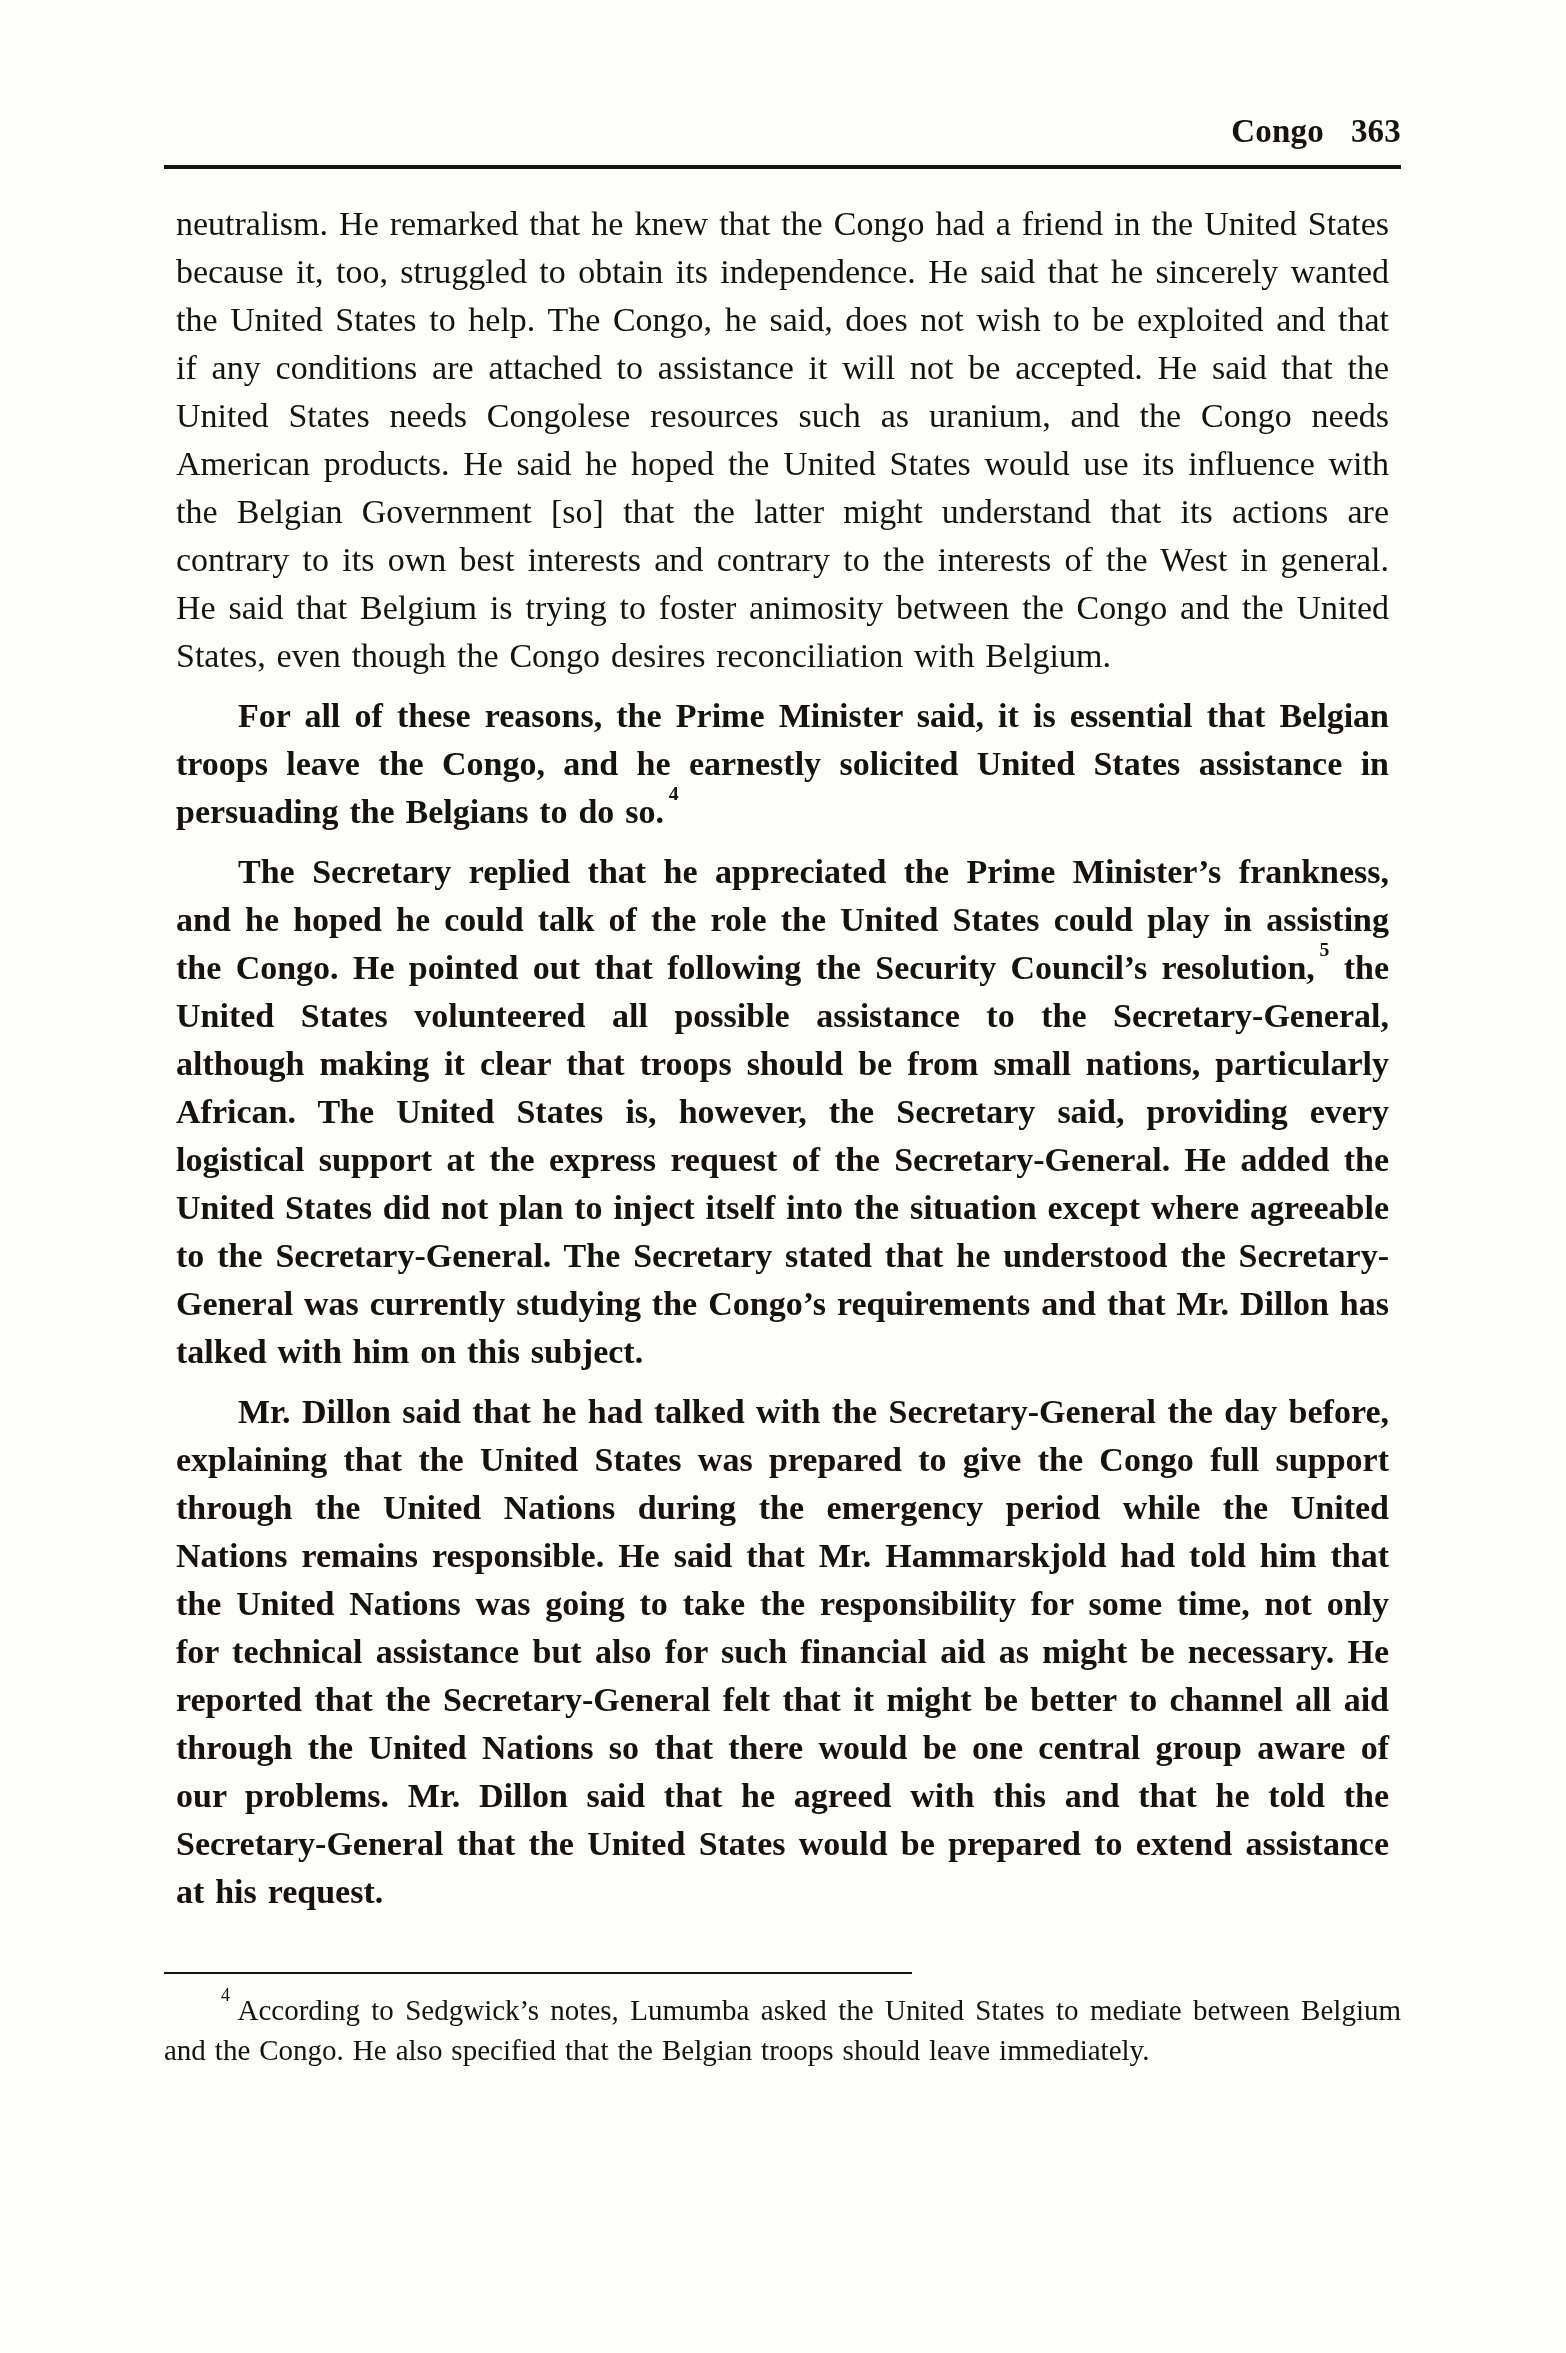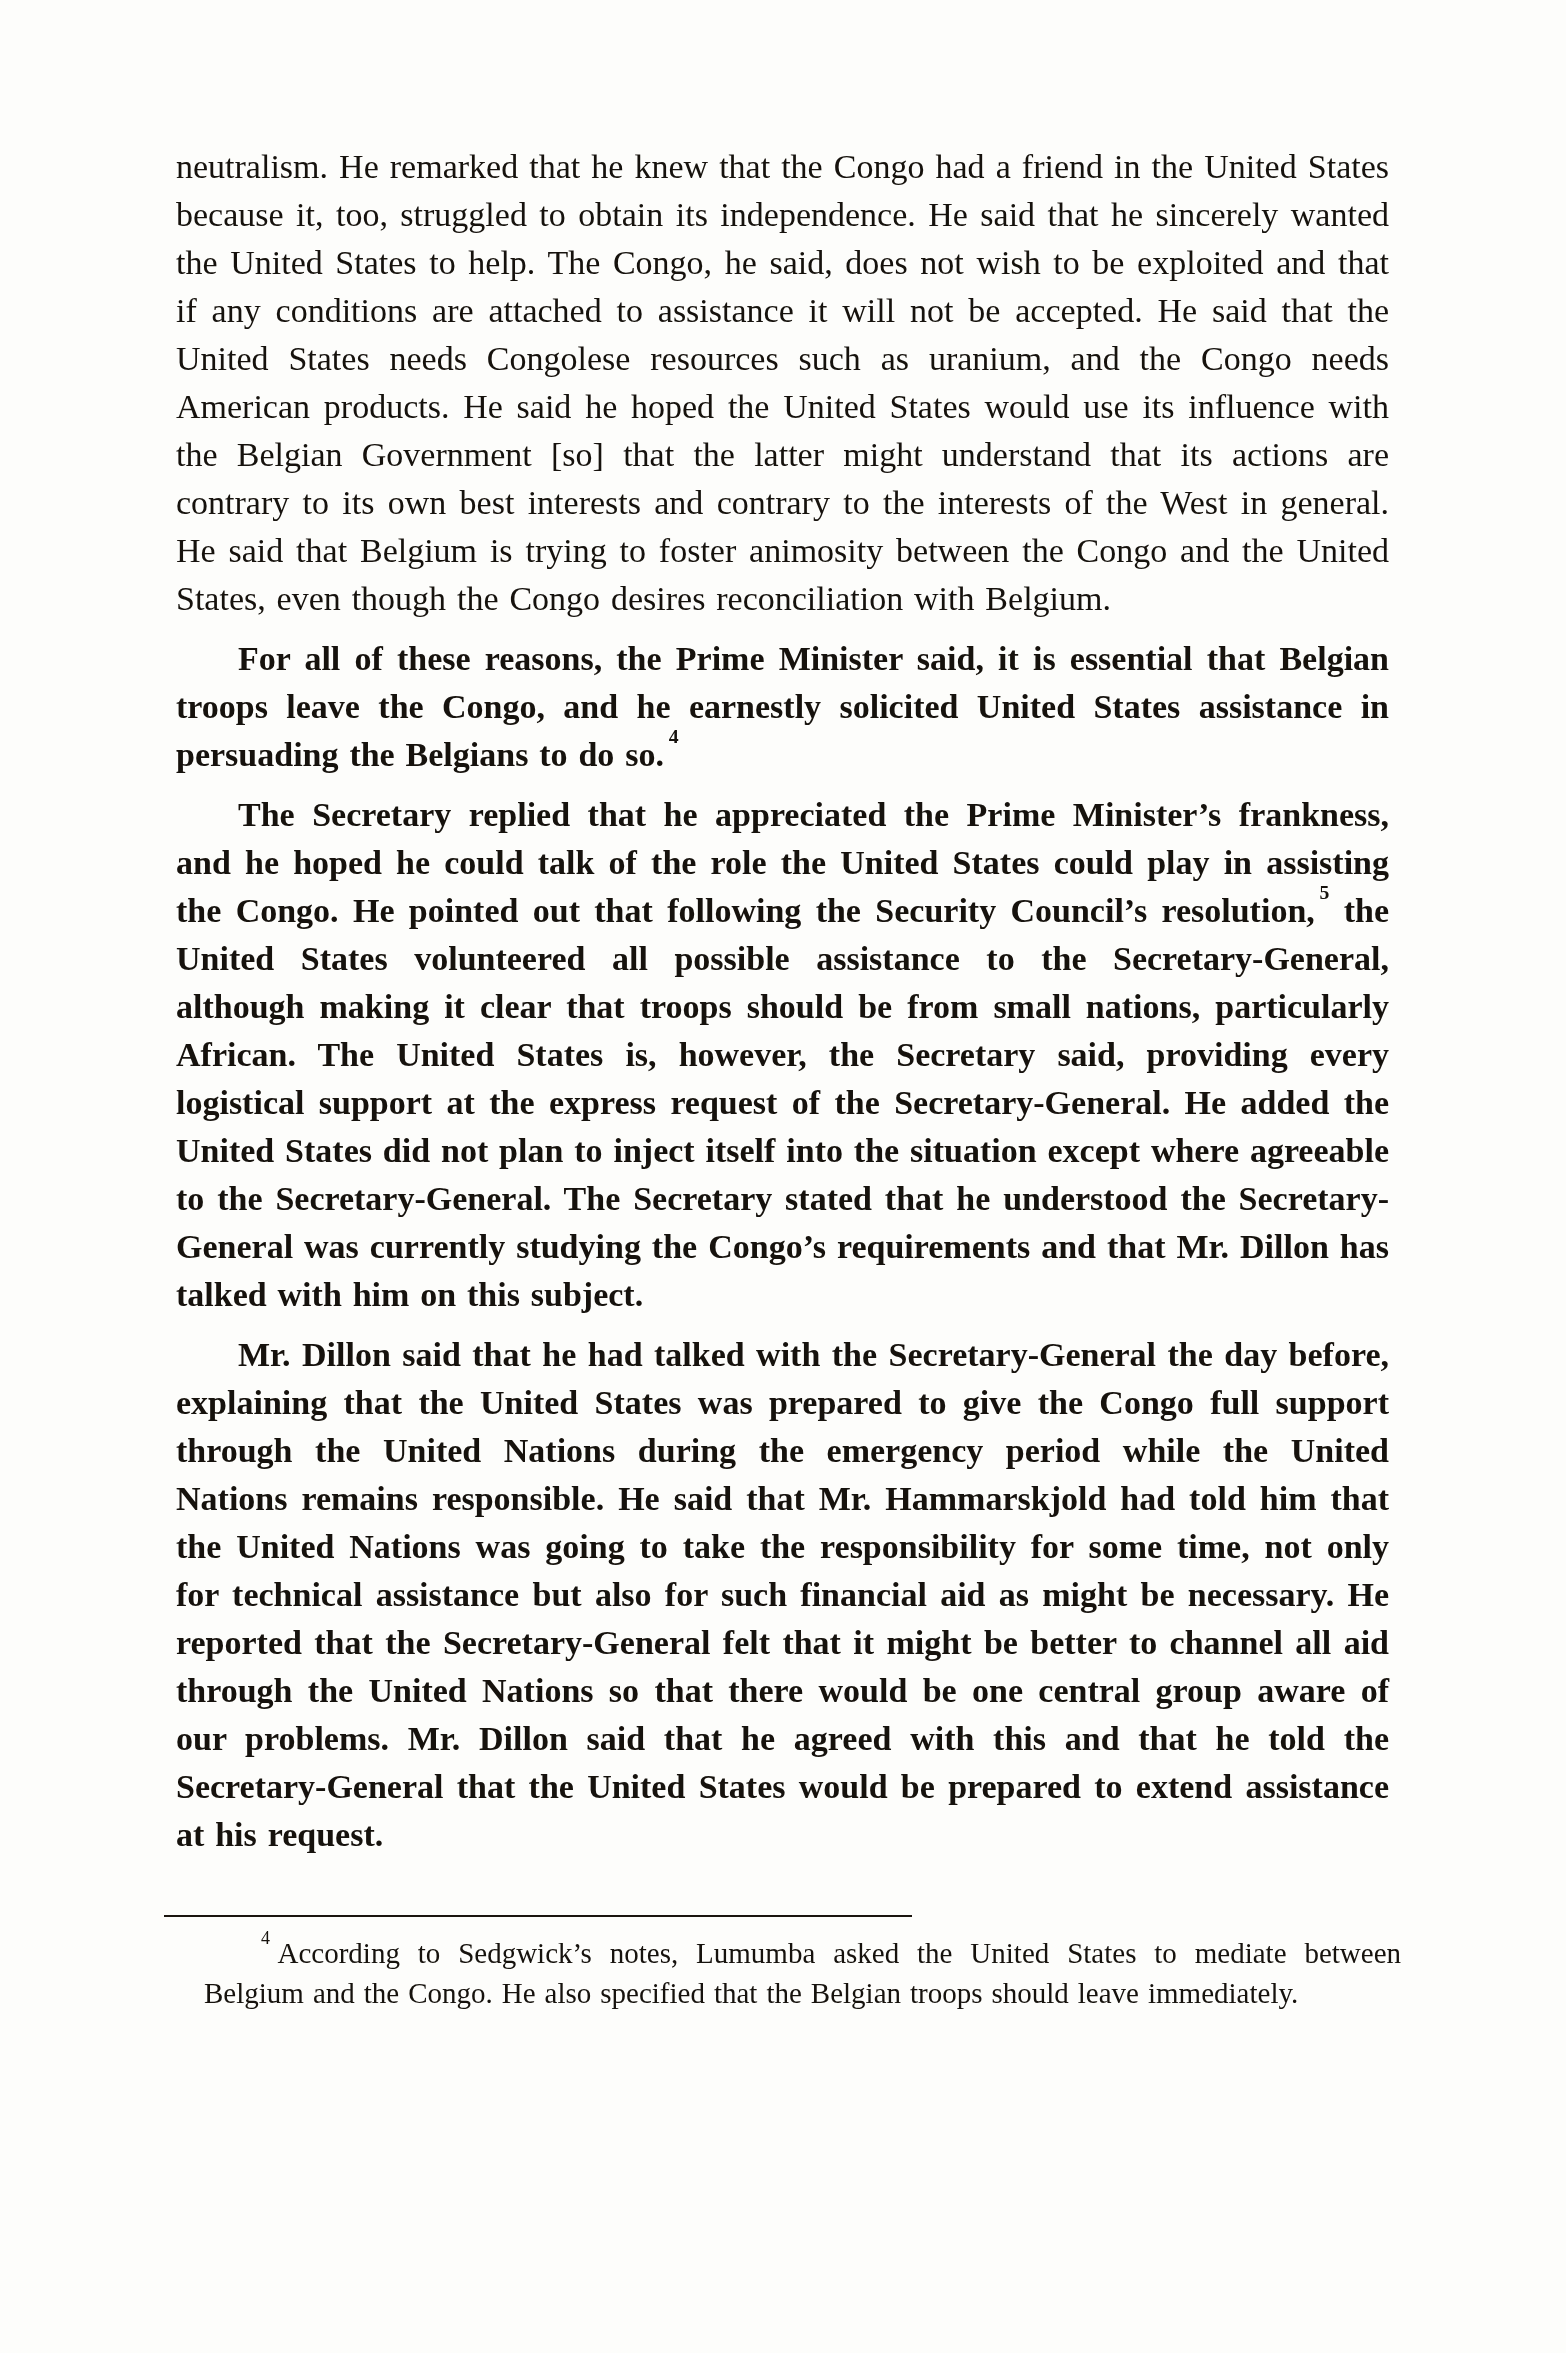--- a/index.html
+++ b/index.html
@@ -60,21 +60,20 @@
   .footnotes {
     margin-top: 56px;
   }
   .footnote-rule {
     width: 748px;
     height: 2.4px;
     background: #1a140e;
   }
   .footnotes .fn-list {
     padding-top: 16px;
-    margin-left: 40px;
   }
   .footnotes p {
     margin: 0;
     font-size: 29px;
     line-height: 40px;
     text-align: justify;
     text-indent: 57px;
     word-spacing: 0.06em;
   }
   .footnotes p sup.fnmark {
@@ -83,20 +82,26 @@
     position: relative;
     top: -0.5em;
     margin-right: 7.5px;
   }
 </style>
 </head>
 <body>
 
 <div class="page">
 
+  <header>
+    <div class="running-head">
+      <span>Congo</span><span class="pagenum">363</span>
+    </div>
+    <div class="header-rule"></div>
+  </header>
 
   <main class="body-text">
     <p class="noindent">neutralism. He remarked that he knew that the Congo had a friend in the United States because it, too, struggled to obtain its independence. He said that he sincerely wanted the United States to help. The Congo, he said, does not wish to be exploited and that if any conditions are attached to assistance it will not be accepted. He said that the United States needs Congolese resources such as uranium, and the Congo needs American products. He said he hoped the United States would use its influence with the Belgian Government [so] that the latter might understand that its actions are contrary to its own best interests and contrary to the interests of the West in general. He said that Belgium is trying to foster animosity between the Congo and the United States, even though the Congo desires reconciliation with Belgium.</p>
 
     <p class="indent"><span>For all of these reasons, the Prime Minister said, it is essential that Belgian troops leave the Congo, and he earnestly solicited United States assistance in persuading the Belgians to do so.</span><sup class="fnref">4</sup></p>
 
     <p class="indent"><span>The Secretary replied that he appreciated the Prime Minister’s frankness, and he hoped he could talk of the role the United States could play in assisting the Congo. He pointed out that following the Security Council’s resolution,</span><sup class="fnref">5</sup><span> the United States volunteered all possible assistance to the Secretary-General, although making it clear that troops should be from small nations, particularly African. The United States is, however, the Secretary said, providing every logistical support at the express request of the Secretary-General. He added the United States did not plan to inject itself into the situation except where agreeable to the Secretary-General. The Secretary stated that he understood the Secretary-General was currently studying the Congo’s requirements and that Mr. Dillon has talked with him on this subject.</span></p>
 
     <p class="indent">Mr. Dillon said that he had talked with the Secretary-General the day before, explaining that the United States was prepared to give the Congo full support through the United Nations during the emergency period while the United Nations remains responsible. He said that Mr. Hammarskjold had told him that the United Nations was going to take the responsibility for some time, not only for technical assistance but also for such financial aid as might be necessary. He reported that the Secretary-General felt that it might be better to channel all aid through the United Nations so that there would be one central group aware of our problems. Mr. Dillon said that he agreed with this and that he told the Secretary-General that the United States would be prepared to extend assistance at his request.</p>
   </main>

